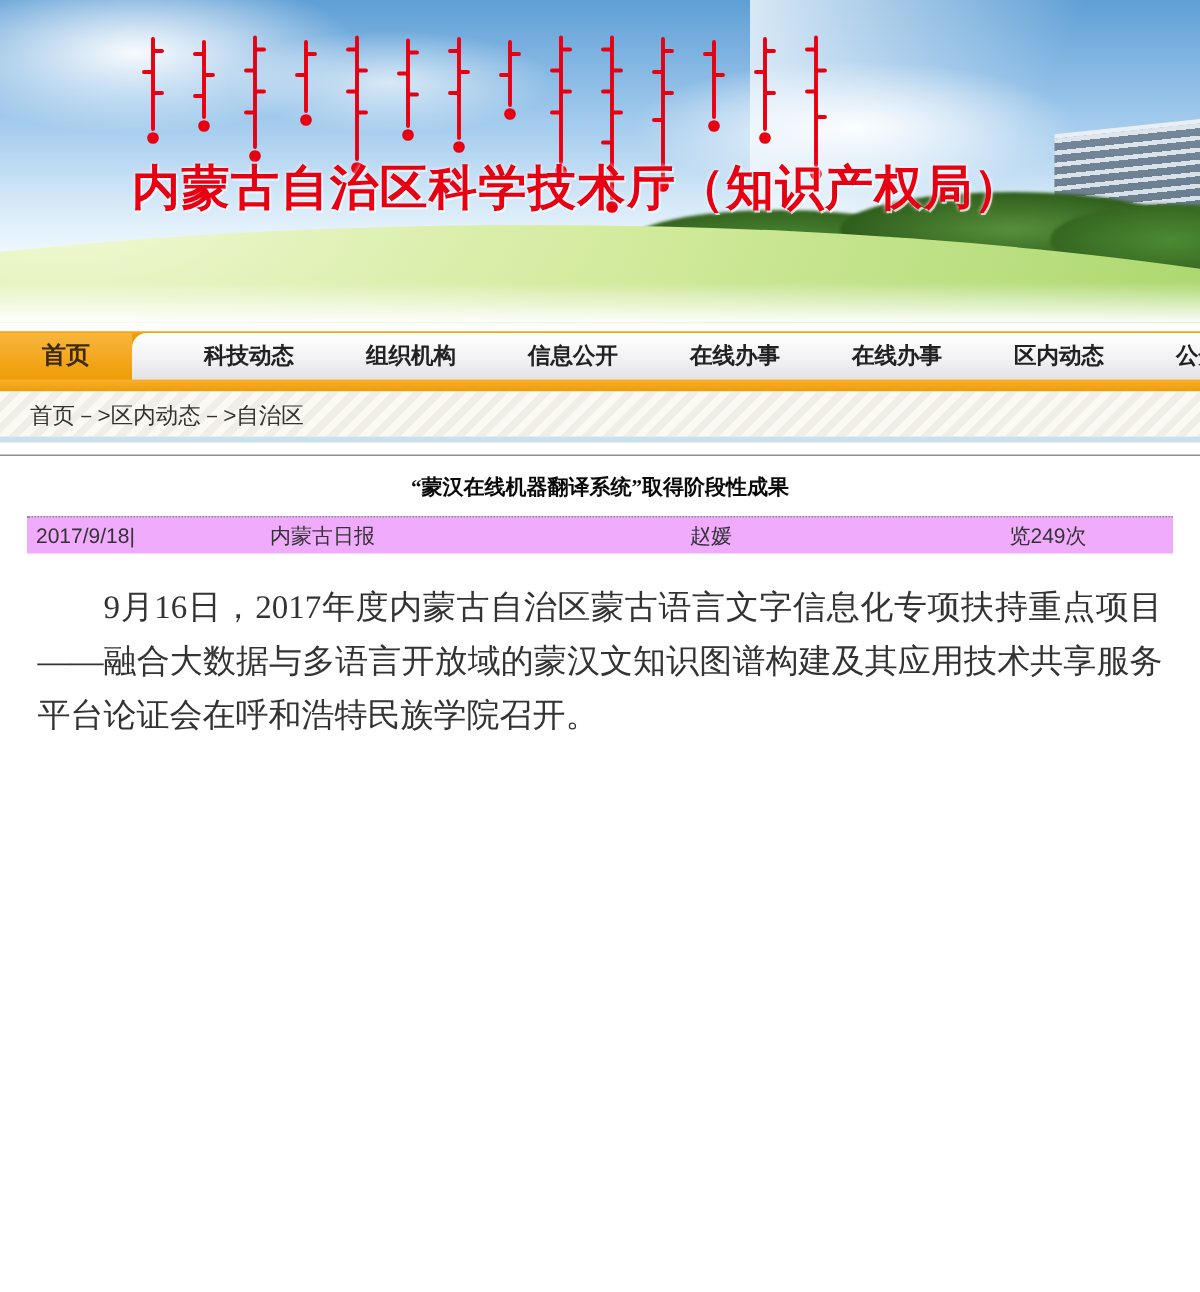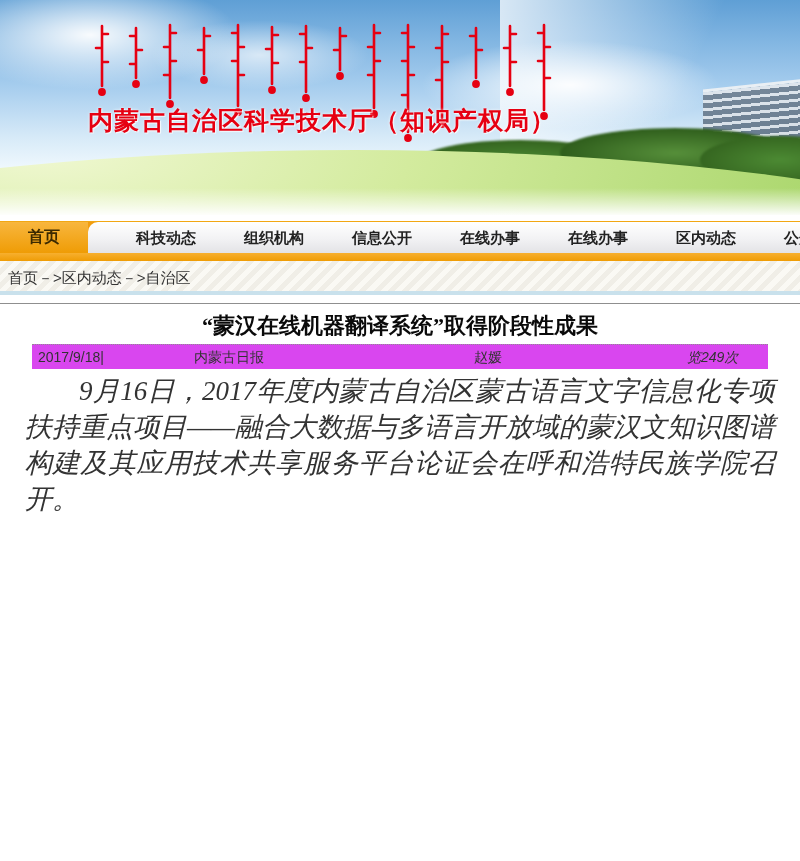--- a/index.html
+++ b/index.html
@@ -18,21 +18,21 @@
   .cloud.c1 { left:-60px; top:-20px; width:300px; height:110px; }
   .cloud.c2 { left:420px; top:40px; width:300px; height:90px; }
   .cloud.c3 { left:150px; top:20px; width:220px; height:70px; opacity:.7; }
   .sunray {
     position:absolute; right:-40px; top:-60px; width:340px; height:260px;
     background:linear-gradient(115deg, rgba(255,255,255,.85) 0%, rgba(255,255,255,0) 55%);
   }
   .mongolian { position:absolute; left:92px; top:20px; }
   .site-title {
     position:absolute; left:88px; top:104px;
-    font-size:25px; font-weight:bold; letter-spacing:1px; color:#e60012;
+    font-size:32px; font-weight:bold; letter-spacing:1px; color:#e60012;
     text-shadow:0 0 3px rgba(255,255,255,.9), 1px 1px 0 rgba(255,255,255,.7);
     white-space:nowrap;
   }
   .building {
     position:absolute; right:-8px; top:84px; width:105px; height:78px;
     transform:skewY(-6deg);
     border-top:3px solid #e9eff4;
     background:
       repeating-linear-gradient(180deg, rgba(235,240,245,.75) 0 3px, rgba(73,94,115,.6) 3px 8px),
       linear-gradient(180deg,#b7c5d3,#8da1b4);
@@ -66,51 +66,50 @@
     border-top-left-radius:10px; display:flex;
   }
   .nav-item {
     flex:1; text-align:center; line-height:31px;
     font-size:15px; font-weight:bold; color:#222; cursor:pointer; white-space:nowrap;margin-left:48px;
   }
   .orange-strip { height:9px; background:linear-gradient(180deg,#f8b234 0%,#ef9c05 100%); }
 
   
   .breadcrumb {
-    height:34px; line-height:34px; padding-left:8px;
+    height:34px; line-height:34px; padding-left:20px;
     font-size:15px; color:#333;
     background:repeating-linear-gradient(135deg,#faf9f4 0 5px,#f0eee7 5px 10px);
     border-bottom:4px solid #c9e1ec;
   }
   .breadcrumb .crumb { cursor:pointer; }
   .breadcrumb .sep { color:#333; }
 
   
   .panel { margin-top:8px; border-top:1px solid #8f8f8f; }
   .article-title {
     margin:7px 0 3px; text-align:center;
     font-family:"Liberation Serif", serif;
-    font-size:22px; line-height:30px; font-weight:bold; color:#0a0a0a;
+    font-size:14px; line-height:30px; font-weight:bold; color:#0a0a0a;
   }
   .meta {
-    position:relative; margin:0 32px; height:25px;
-    background:#d946ef; border-top:1px dotted #8f8f8f;
+    position:relative; margin:0 18px; height:25px;
+    background:#f0abfc; border-top:1px dotted #8f8f8f;
     font-size:14px; color:#333;
   }
   .meta span { position:absolute; top:4px; white-space:nowrap; }
   .meta .m-date   { left:6px; }
   .meta .m-source { left:162px; }
   .meta .m-author { left:442px; }
-  .meta .m-views  { left:655px;font-style:italic; }
+  .meta .m-views  { left:655px; }
   .body {
-    padding:4px 25px 0;
+    padding:18px 25px 0;
     font-family:"Liberation Serif", serif;
-    font-size:27px; line-height:36px; color:#333;
+    font-size:22px; line-height:36px; color:#333;
     text-align:justify;
-    font-style:italic;
   }
   .body p { margin:0 0 28px; text-indent:2em; }
 </style>
 </head>
 <body>
 
 <div class="page">
 
   <div class="header">
     <div class="sunray"></div>

